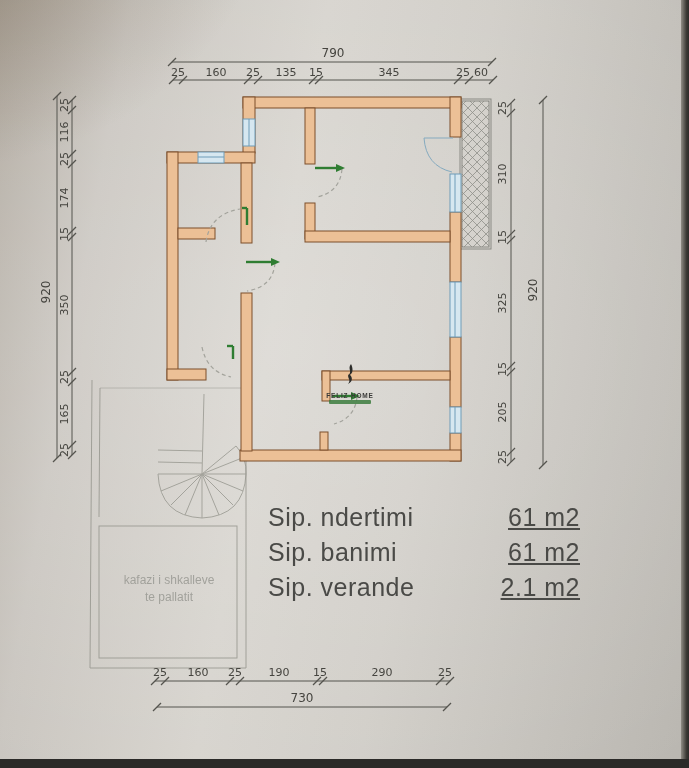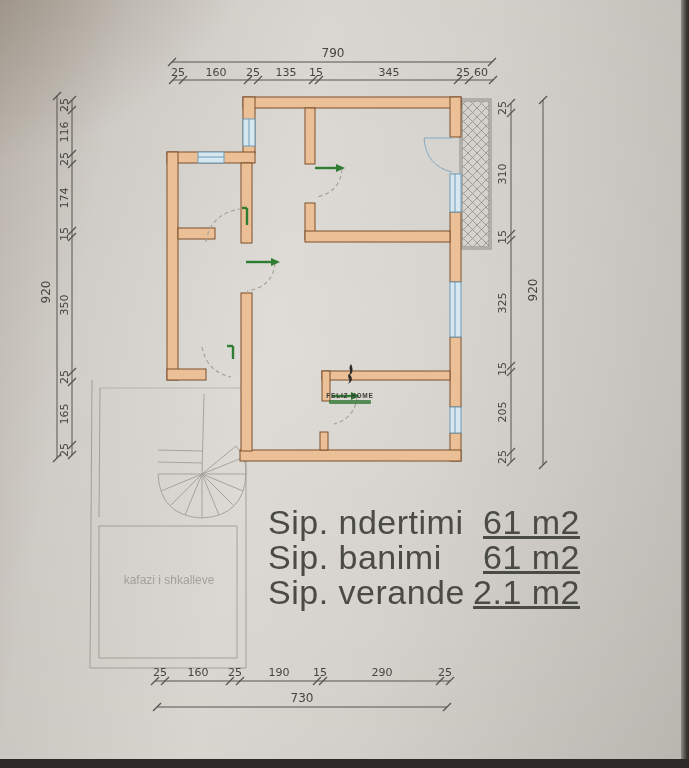--- a/index.html
+++ b/index.html
@@ -13,21 +13,21 @@
   }
   .paper::after{
     content:"";position:absolute;top:0;right:0;width:8px;height:100%;
     background:linear-gradient(to right,#908d85,#3a3833 70%,#2e2c29);
   }
   .plan-svg{position:absolute;left:0;top:0;}
   .dim-num{font-family:"DejaVu Sans",sans-serif;font-size:11px;fill:#45443f;}
   .dim-total{font-family:"DejaVu Sans",sans-serif;font-size:12px;fill:#45443f;}
   .areas{
     position:absolute;left:268px;top:503px;width:312px;
-    color:#4a4a47;font-size:34px;letter-spacing:.5px;
+    color:#4a4a47;font-size:25px;letter-spacing:.5px;
   }
   .area-row{display:flex;align-items:baseline;height:35px;}
   .area-value{margin-left:auto;text-decoration:underline;}
   .stair-label{
     position:absolute;left:93px;top:572px;width:152px;text-align:center;
     color:#9c9c96;font-size:12px;line-height:1.45;opacity:.9;
   }
   .logo{
     position:absolute;left:322px;top:364px;width:56px;text-align:center;
     color:#3a3a38;
@@ -287,15 +287,16 @@
       <span class="area-value">61 m2</span>
     </div>
     <div class="area-row">
       <span>Sip. verande</span>
       <span class="area-value">2.1 m2</span>
     </div>
   </div>
 
   <div class="stair-label">
     <div>kafazi i shkalleve</div>
+    <div>te pallatit</div>
   </div>
 
 </div>
 
 </body></html>

